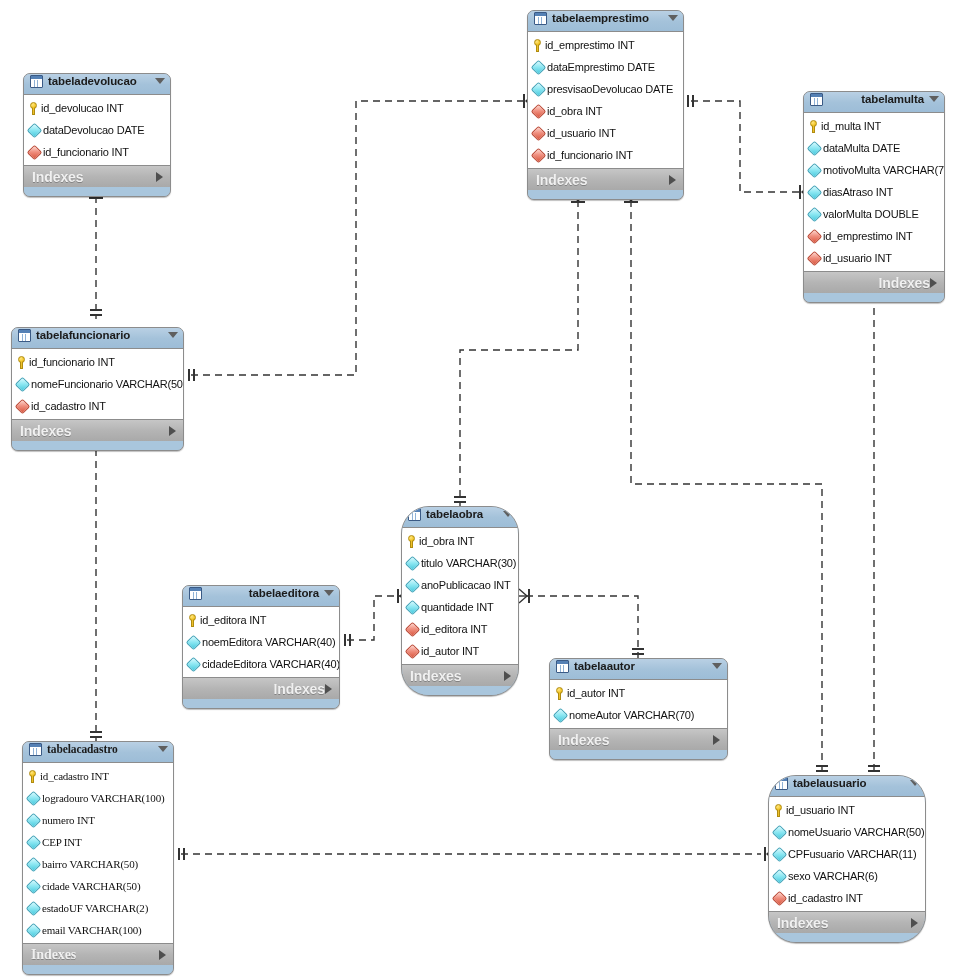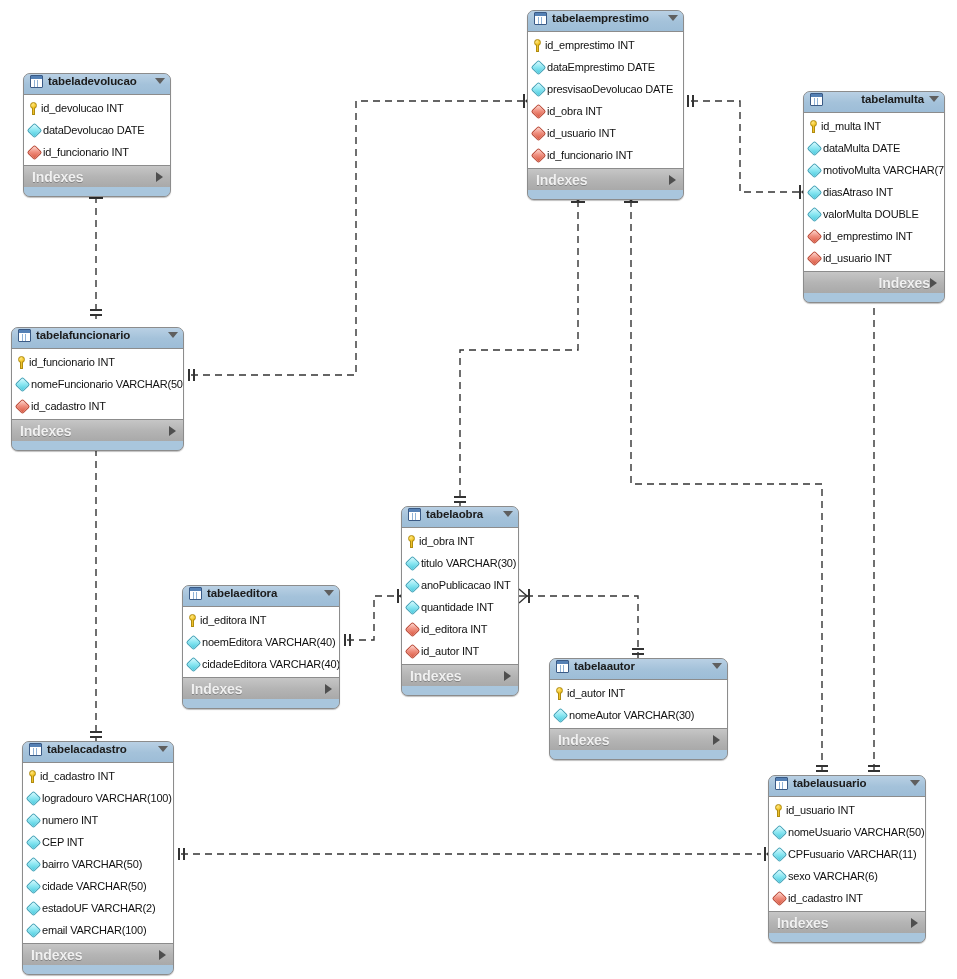--- a/index.html
+++ b/index.html
@@ -445,21 +445,21 @@
           <span class="ico-d red"></span>
           <span class="col-txt">id_cadastro INT</span>
         </div>
       </div>
       <div class="tbl-foot">
         <span class="foot-txt">Indexes</span>
         <span class="foot-arrow"></span>
       </div>
       <div class="tbl-tail"></div>
     </div>
-    <div class="tbl" style="left: 401px; top: 506px; width: 118px;">
+    <div class="tbl" style="left: 401px; top: 506px; width: 118px; border-radius: 28px;">
       <div class="tbl-title">
         <span class="tbl-ico"></span>
         <span class="tbl-name">tabelaobra</span>
         <span class="caret"></span>
       </div>
       <div class="tbl-cols">
         <div class="col">
           <span class="ico-pk"></span>
           <span class="col-txt">id_obra INT</span>
         </div>
@@ -483,21 +483,21 @@
           <span class="ico-d red"></span>
           <span class="col-txt">id_autor INT</span>
         </div>
       </div>
       <div class="tbl-foot">
         <span class="foot-txt">Indexes</span>
         <span class="foot-arrow"></span>
       </div>
       <div class="tbl-tail"></div>
     </div>
-    <div class="tbl" style="left: 182px; top: 585px; width: 158px;">
+    <div class="tbl" style="left: 182px; top: 585px; width: 158px; text-align: right;">
       <div class="tbl-title">
         <span class="tbl-ico"></span>
         <span class="tbl-name">tabelaeditora</span>
         <span class="caret"></span>
       </div>
       <div class="tbl-cols">
         <div class="col">
           <span class="ico-pk"></span>
           <span class="col-txt">id_editora INT</span>
         </div>
@@ -522,30 +522,30 @@
         <span class="tbl-name">tabelaautor</span>
         <span class="caret"></span>
       </div>
       <div class="tbl-cols">
         <div class="col">
           <span class="ico-pk"></span>
           <span class="col-txt">id_autor INT</span>
         </div>
         <div class="col">
           <span class="ico-d blue"></span>
-          <span class="col-txt">nomeAutor VARCHAR(30)</span>
-        </div>
-      </div>
-      <div class="tbl-foot">
-        <span class="foot-txt">Indexes</span>
-        <span class="foot-arrow"></span>
-      </div>
-      <div class="tbl-tail"></div>
-    </div>
-    <div class="tbl" style="left: 22px; top: 741px; width: 152px;">
+          <span class="col-txt">nomeAutor VARCHAR(70)</span>
+        </div>
+      </div>
+      <div class="tbl-foot">
+        <span class="foot-txt">Indexes</span>
+        <span class="foot-arrow"></span>
+      </div>
+      <div class="tbl-tail"></div>
+    </div>
+    <div class="tbl" style="left: 22px; top: 741px; width: 152px; font-family: Liberation Serif, serif;">
       <div class="tbl-title">
         <span class="tbl-ico"></span>
         <span class="tbl-name">tabelacadastro</span>
         <span class="caret"></span>
       </div>
       <div class="tbl-cols">
         <div class="col">
           <span class="ico-pk"></span>
           <span class="col-txt">id_cadastro INT</span>
         </div>
@@ -577,21 +577,21 @@
           <span class="ico-d blue"></span>
           <span class="col-txt">email VARCHAR(100)</span>
         </div>
       </div>
       <div class="tbl-foot">
         <span class="foot-txt">Indexes</span>
         <span class="foot-arrow"></span>
       </div>
       <div class="tbl-tail"></div>
     </div>
-    <div class="tbl" style="left: 768px; top: 775px; width: 158px;">
+    <div class="tbl" style="left: 768px; top: 775px; width: 158px; border-radius: 28px;">
       <div class="tbl-title">
         <span class="tbl-ico"></span>
         <span class="tbl-name">tabelausuario</span>
         <span class="caret"></span>
       </div>
       <div class="tbl-cols">
         <div class="col">
           <span class="ico-pk"></span>
           <span class="col-txt">id_usuario INT</span>
         </div>

